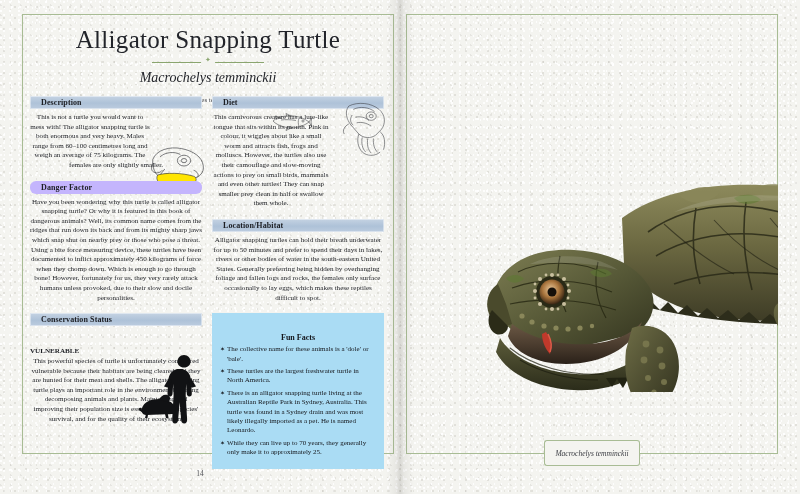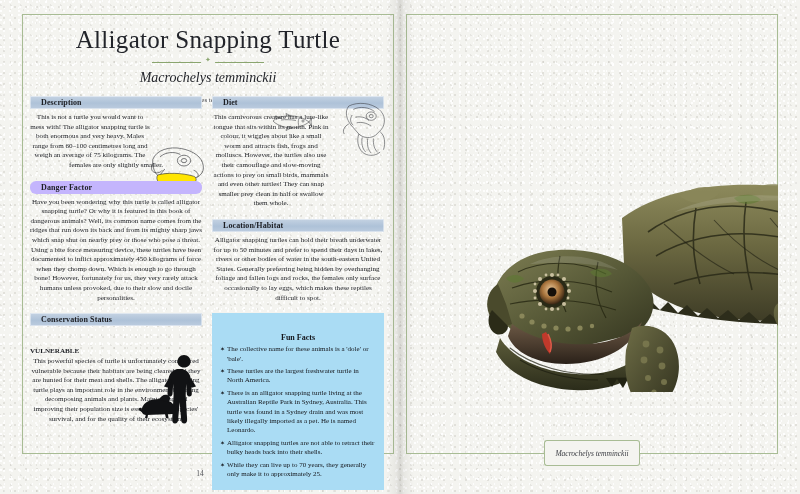--- a/index.html
+++ b/index.html
@@ -386,21 +386,20 @@
           <div class="banner banner-blue">Location/Habitat</div>
           <div class="body-text">Alligator snapping turtles can hold their breath underwater for up to 50 minutes and prefer to spend their days in lakes, rivers or other bodies of water in the south-eastern United States. Generally preferring being hidden by overhanging foliage and fallen logs and rocks, the females only surface occasionally to lay eggs, which makes these reptiles difficult to spot.</div>
         </div>
 
         <div class="funfacts">
           <h4>Fun Facts</h4>
           <ul>
             <li>The collective name for these animals is a 'dole' or 'bale'.</li>
             <li>These turtles are the largest freshwater turtle in North America.</li>
             <li>There is an alligator snapping turtle living at the Australian Reptile Park in Sydney, Australia. This turtle was found in a Sydney drain and was most likely illegally imported as a pet. He is named Leonardo.</li>
-            <li>Alligator snapping turtles are not able to retract their bulky heads back into their shells.</li>
             <li>While they can live up to 70 years, they generally only make it to approximately 25.</li>
           </ul>
         </div>
       </div>
     </div>
 
     <div class="folio">14</div>
 
     <div class="page-gutter-left"></div>
   </div>

